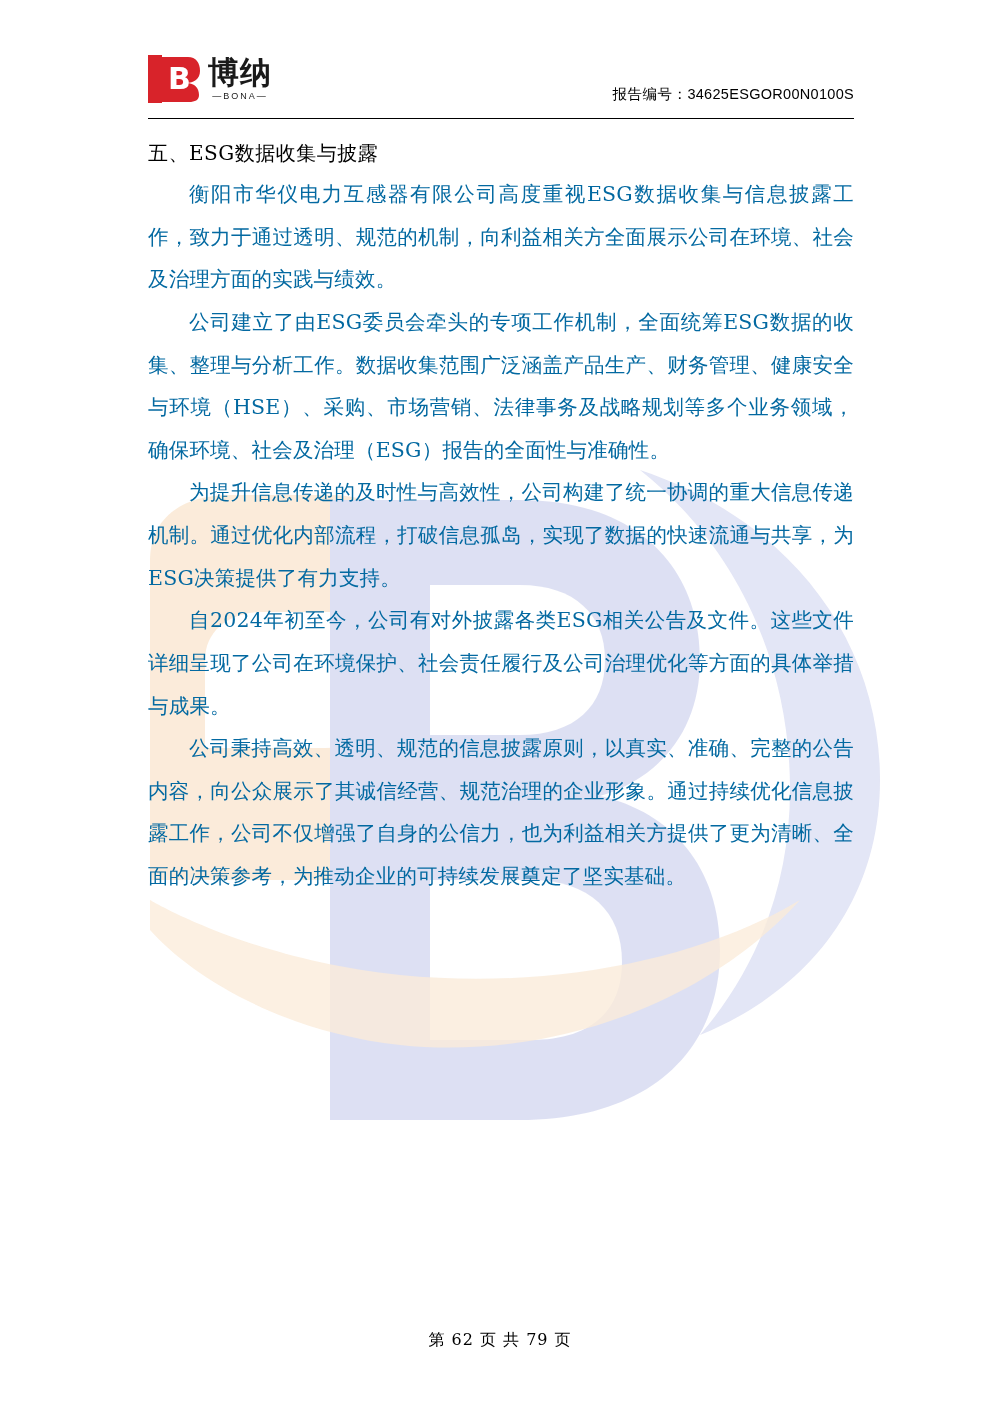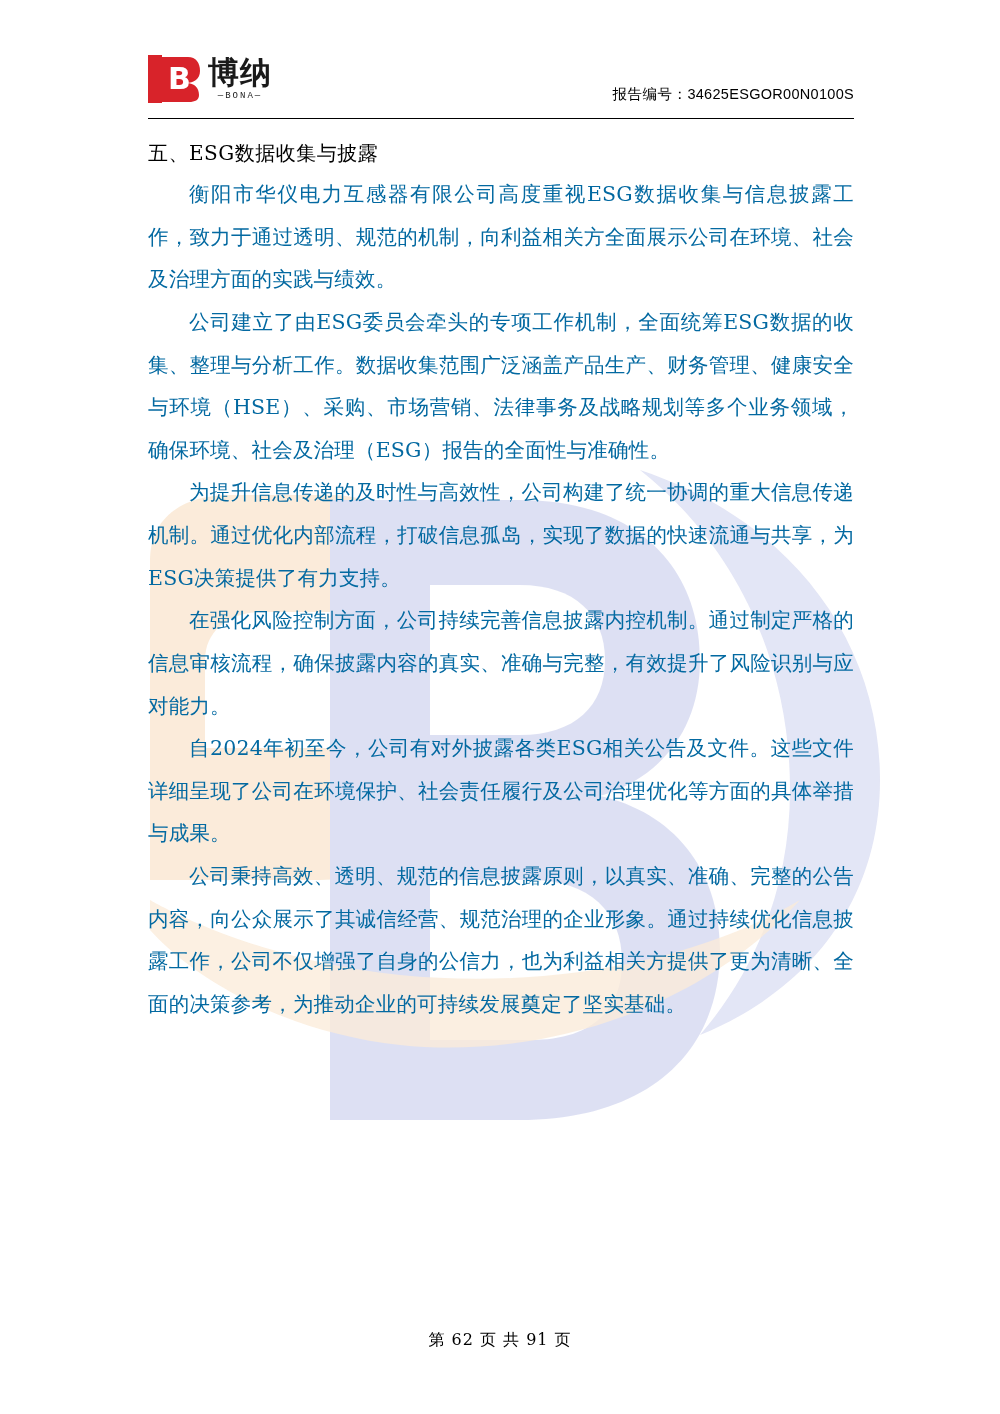--- a/index.html
+++ b/index.html
@@ -59,21 +59,21 @@
   }
   .logo-cn {
     font-family: "DejaVu Sans", "Liberation Sans", sans-serif;
     font-size: 31px;
     font-weight: bold;
     color: #1a1a1a;
     line-height: 1;
     letter-spacing: 1px;
   }
   .logo-en {
-    font-family: Liberation Mono, monospace;
+    font-family: Liberation Sans, sans-serif;
     font-size: 9px;
     color: #1a1a1a;
     letter-spacing: 2px;
     margin-top: 3px;
   }
   .report-no {
     position: absolute;
     right: 0;
     top: 30px;
     font-family: "DejaVu Sans", "Liberation Sans", sans-serif;
@@ -176,20 +176,19 @@
       <span class="label">报告编号：</span><span class="value">34625ESGOR00N0100S</span>
     </div>
   </div>
   <div class="header-rule"></div>
 
   <div class="content">
     <div class="section-title">五、ESG数据收集与披露</div>
     <p class="para">衡阳市华仪电力互感器有限公司高度重视ESG数据收集与信息披露工作，致力于通过透明、规范的机制，向利益相关方全面展示公司在环境、社会及治理方面的实践与绩效。</p>
     <p class="para">公司建立了由ESG委员会牵头的专项工作机制，全面统筹ESG数据的收集、整理与分析工作。数据收集范围广泛涵盖产品生产、财务管理、健康安全与环境（HSE）、采购、市场营销、法律事务及战略规划等多个业务领域，确保环境、社会及治理（ESG）报告的全面性与准确性。</p>
     <p class="para">为提升信息传递的及时性与高效性，公司构建了统一协调的重大信息传递机制。通过优化内部流程，打破信息孤岛，实现了数据的快速流通与共享，为ESG决策提供了有力支持。</p>
-    <p class="para">在强化风险控制方面，公司持续完善信息披露内控机制。通过制定严格的信息审核流程，确保披露内容的真实、准确与完整，有效提升了风险识别与应对能力。</p>
     <p class="para">自2024年初至今，公司有对外披露各类ESG相关公告及文件。这些文件详细呈现了公司在环境保护、社会责任履行及公司治理优化等方面的具体举措与成果。</p>
     <p class="para">公司秉持高效、透明、规范的信息披露原则，以真实、准确、完整的公告内容，向公众展示了其诚信经营、规范治理的企业形象。通过持续优化信息披露工作，公司不仅增强了自身的公信力，也为利益相关方提供了更为清晰、全面的决策参考，为推动企业的可持续发展奠定了坚实基础。</p>
   </div>
 
-  <div class="footer">第 62 页 共 91 页</div>
+  <div class="footer">第 62 页 共 79 页</div>
 
 </div>
 
 </body></html>

